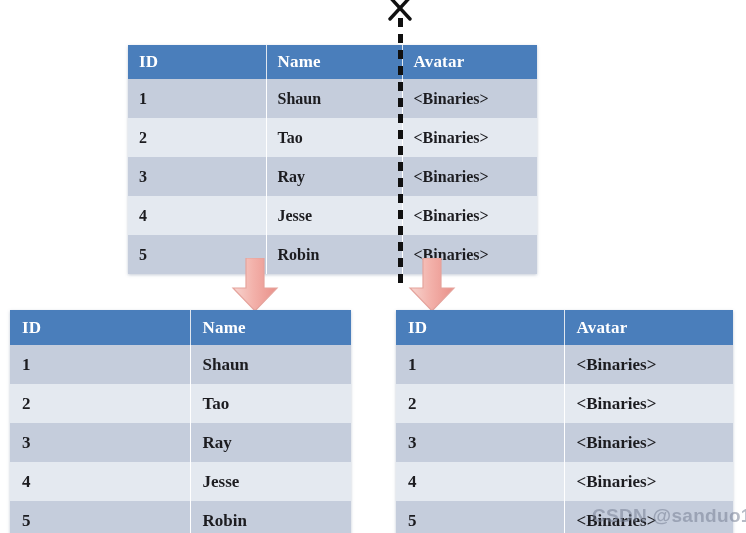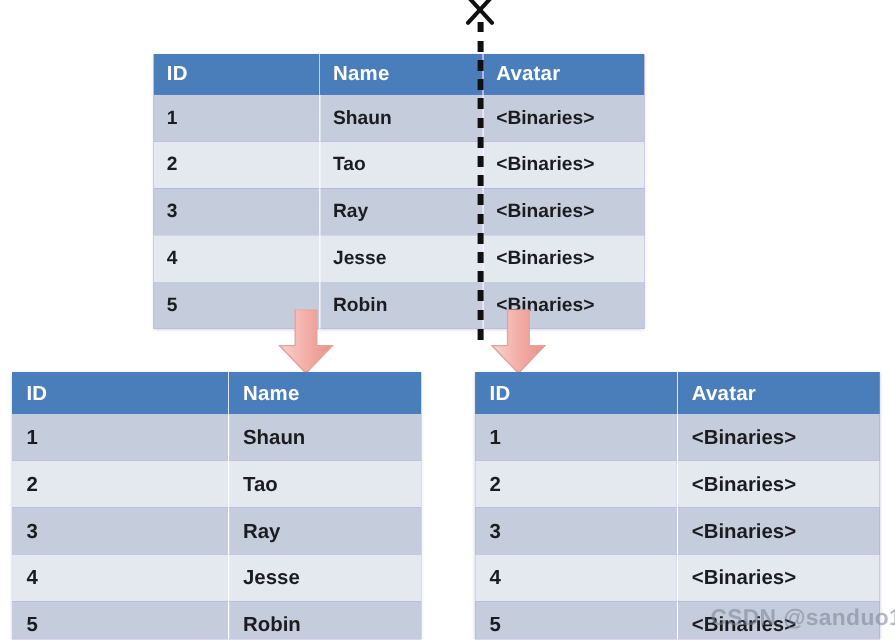--- a/index.html
+++ b/index.html
@@ -15,21 +15,22 @@
     overflow: hidden;
     font-family: "Liberation Sans", sans-serif;
   }
 
   
   .tbl {
     position: absolute;
     border-collapse: collapse;
     table-layout: fixed;
     box-shadow: 0 1px 3px rgba(90,110,140,0.35);
-    background: #8b5cf6;
+    background: #5eead4;
+    font-family: Liberation Serif, serif;
   }
   .tbl .hdr th {
     background: #4a7ebb;
     color: #ffffff;
     font-weight: bold;
     text-align: left;
     letter-spacing: 0.2px;
     border: none;
     border-right: 1px solid #dfe6ef;
     position: relative;

